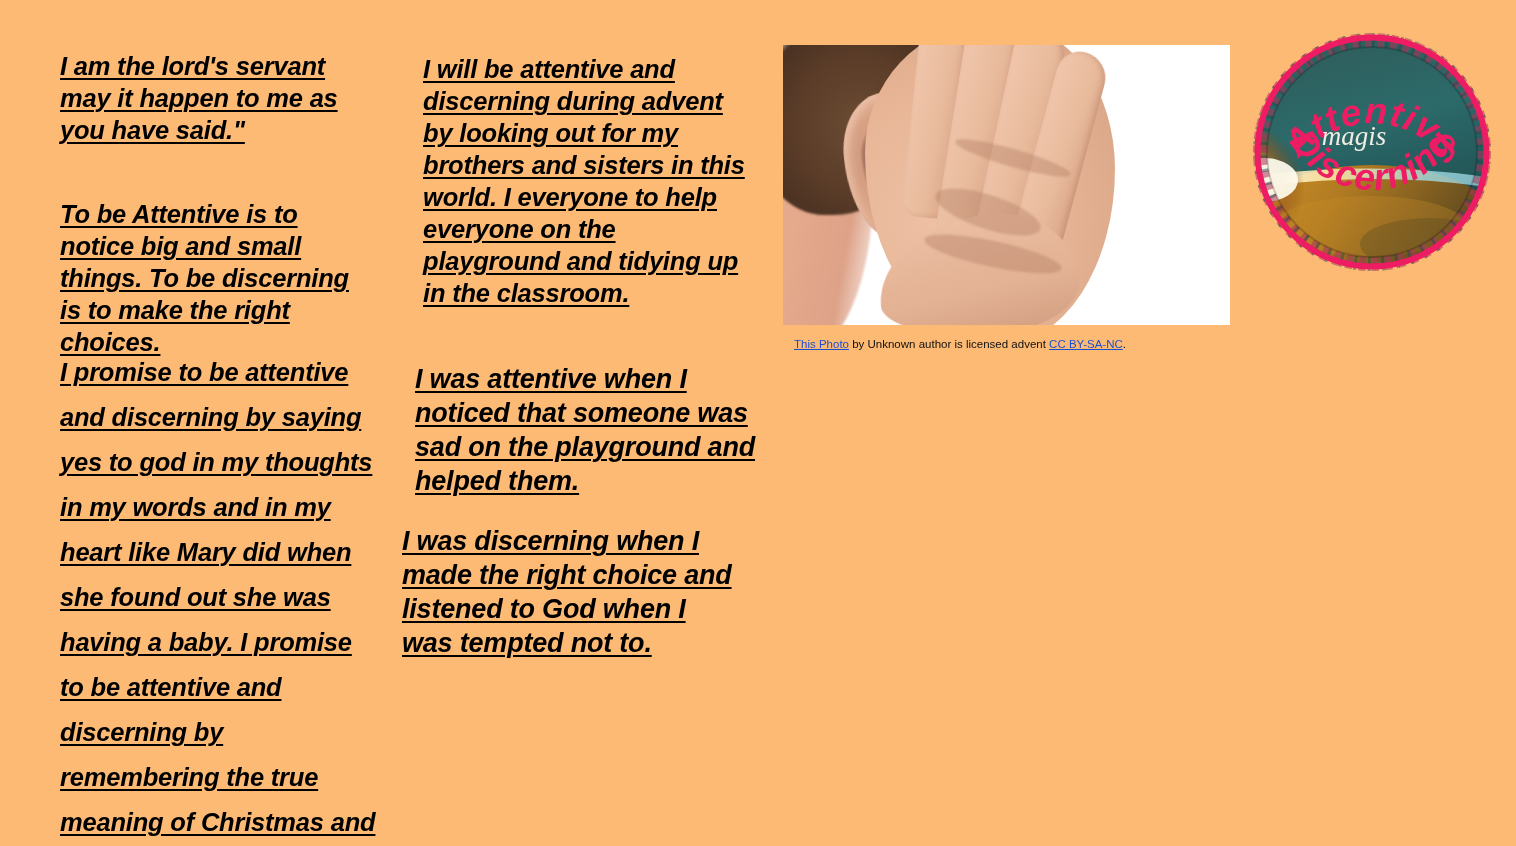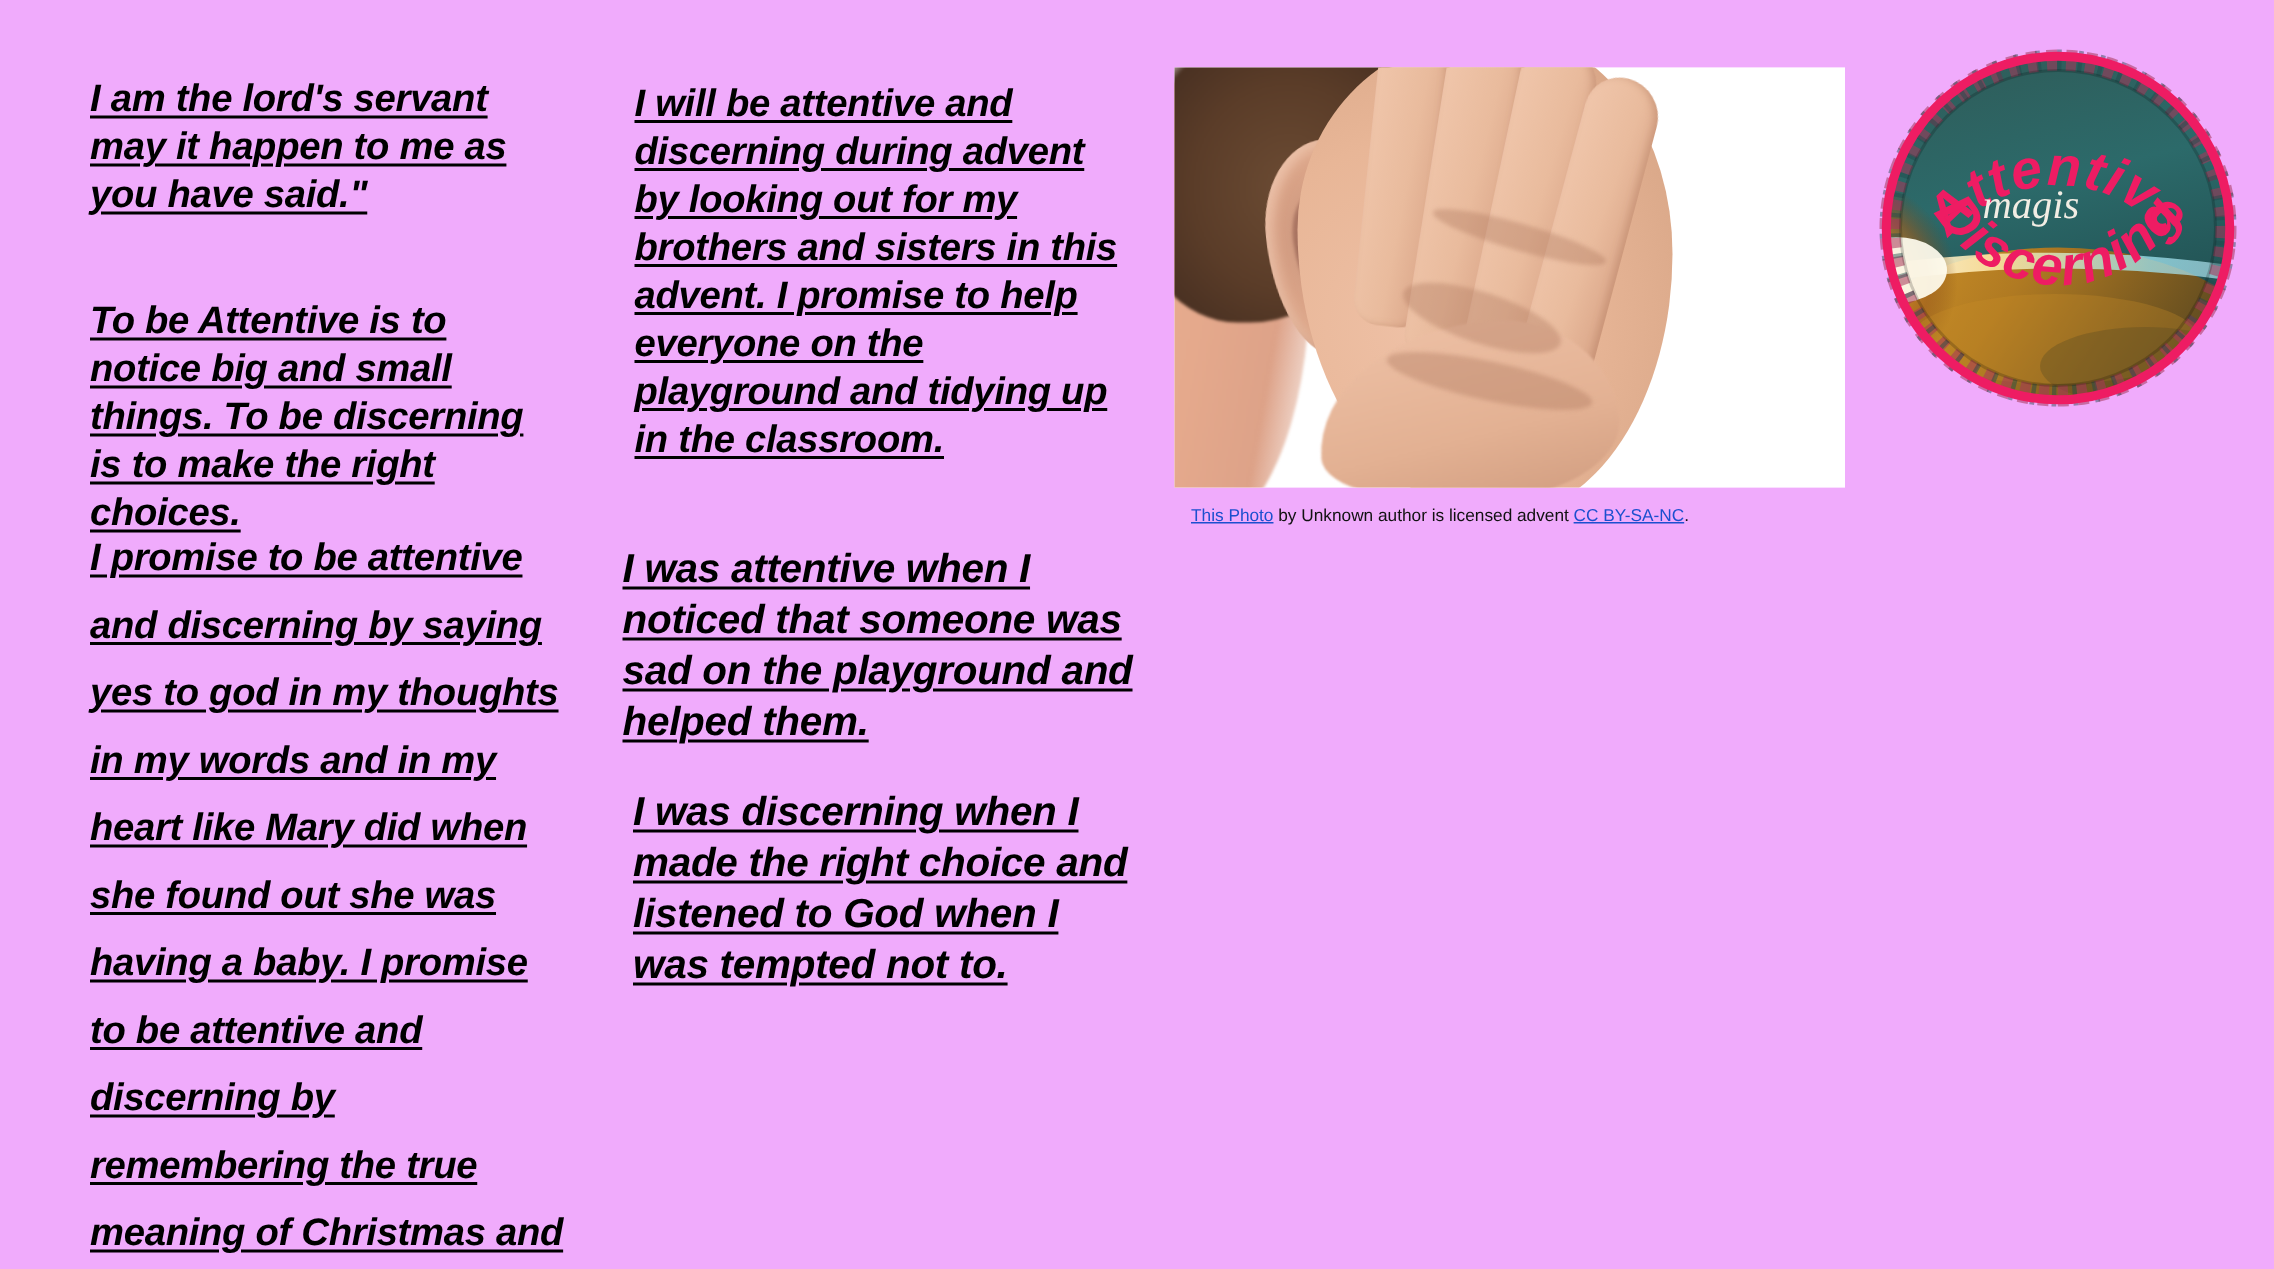--- a/index.html
+++ b/index.html
@@ -9,21 +9,21 @@
   body {
     width: 1516px;
     height: 846px;
     font-family: "Liberation Sans", sans-serif;
     overflow: hidden;
   }
   #slide {
     position: relative;
     width: 1516px;
     height: 846px;
-    background: #f0abfc;
+    background: #fdba74;
     overflow: hidden;
   }
 
   
   .para {
     position: absolute;
     font-family: "Liberation Sans", sans-serif;
     font-weight: bold;
     font-style: italic;
     color: #000000;
@@ -51,21 +51,21 @@
   
   #p-advent {
     left: 423px; top: 53px;  width: 322px;
     font-size: 25.5px; line-height: 32px;
   }
   #p-attentive-example {
     left: 415px; top: 340px; width: 340px;
     font-size: 27px; line-height: 34px; margin-top: 22px;
   }
   #p-discerning-example {
-    left: 422px; top: 524px; width: 338px;
+    left: 402px; top: 524px; width: 338px;
     font-size: 27px; line-height: 34px;
   }
 
   
   #photo-frame {
     position: absolute;
     left: 783px; top: 45px;
     width: 447px; height: 280px;
     background: #ffffff;
     overflow: hidden;
@@ -172,21 +172,21 @@
 <body>
 
 <div id="slide">
 
   <div class="para" id="p-quote">I am the lord's servant may it happen to me as you have said." </div>
 
   <div class="para" id="p-definition">To be Attentive is to notice big and small things. To be discerning is to make the right choices.</div>
 
   <div class="para" id="p-promise">I promise to be attentive and discerning by saying yes to god in my thoughts in my words and in my heart like Mary did when she found out she was having a baby. I promise to be attentive and discerning by remembering the true meaning of Christmas and give thanks to god every day. I promise to make the right choices and listen to god.</div>
 
-  <div class="para" id="p-advent">I will be attentive and discerning during advent by looking out for my brothers and sisters in this advent. I promise to help everyone on the playground and tidying up in the classroom.</div>
+  <div class="para" id="p-advent">I will be attentive and discerning during advent by looking out for my brothers and sisters in this world. I everyone to help everyone on the playground and tidying up in the classroom.</div>
 
   <div class="para" id="p-attentive-example">I was attentive when I noticed that someone was sad on the playground and helped them.</div>
 
   <div class="para" id="p-discerning-example">I was discerning when I made the right choice and listened to God when I was tempted not to.</div>
 
   <div id="photo-frame">
     <div class="ear-photo">
       <div class="cheek"></div>
       <div class="hair"></div>
       <div class="ear"></div>

